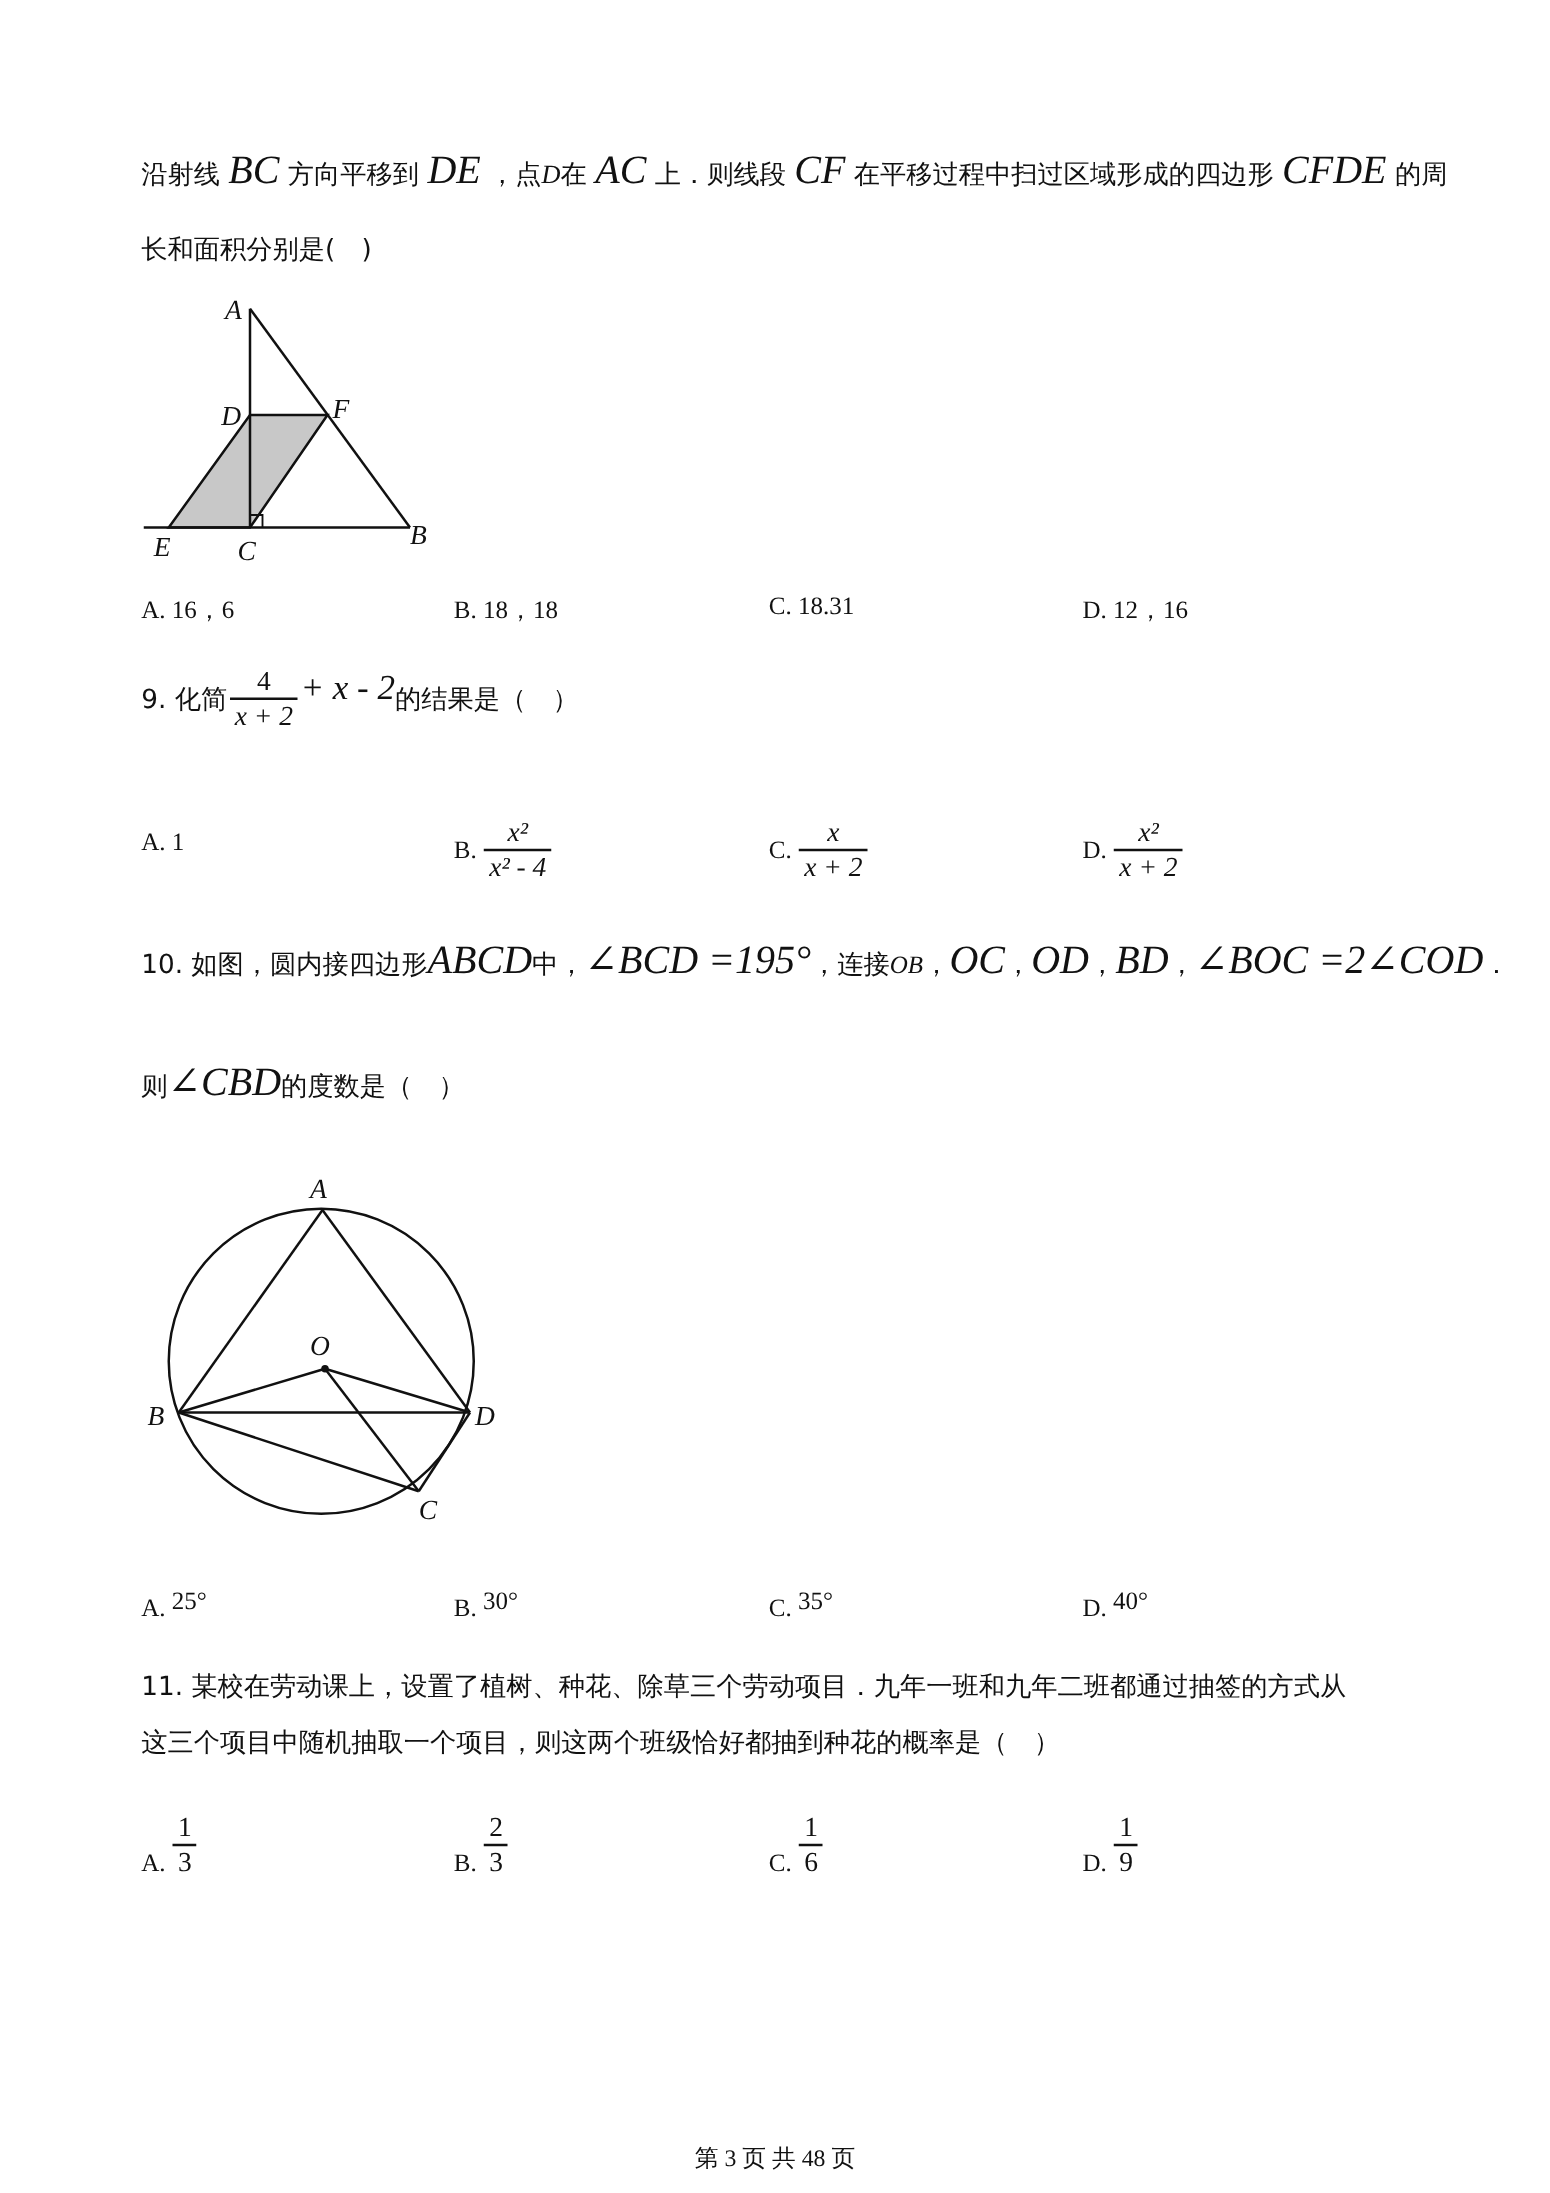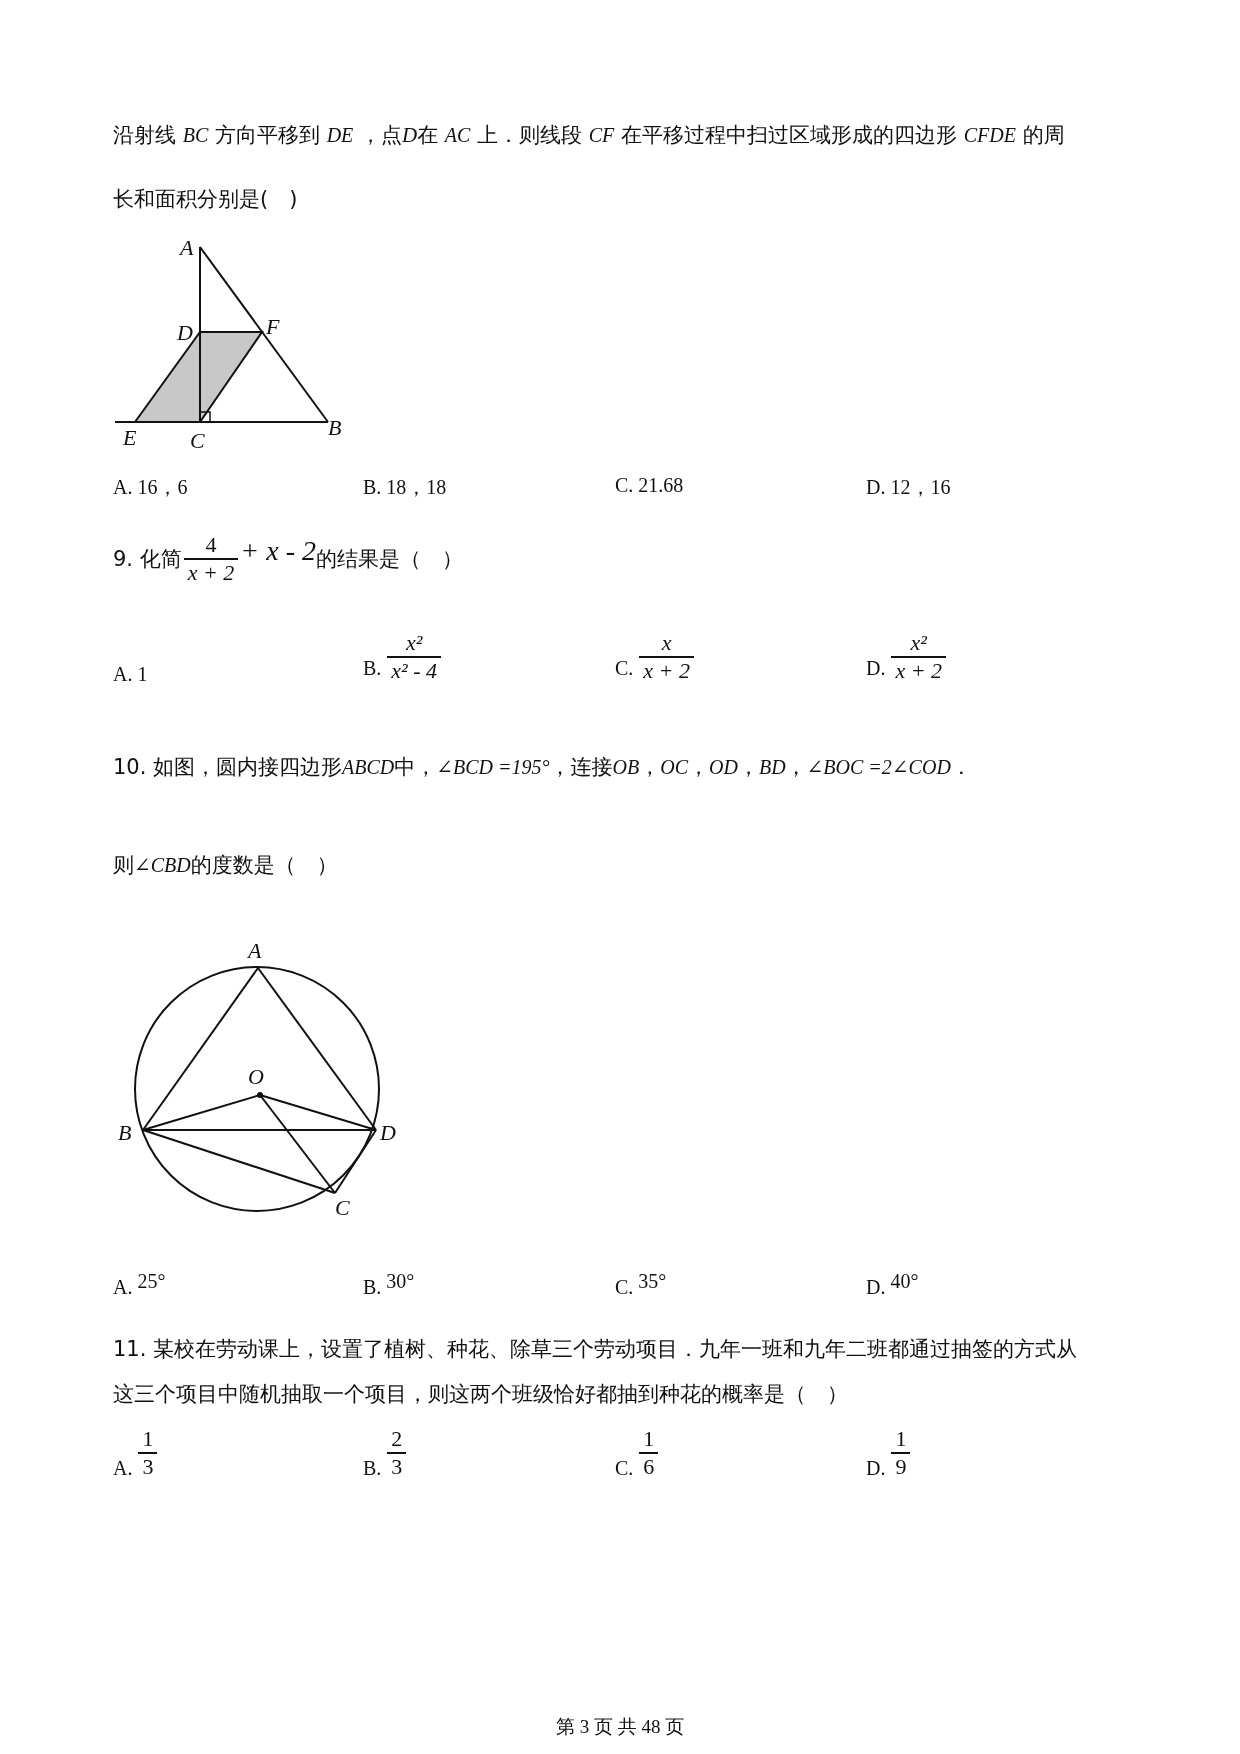--- a/index.html
+++ b/index.html
@@ -1,23 +1,23 @@
 <!DOCTYPE html>
 <html><head>
 <meta charset="utf-8">
 <style>
   html, body { margin: 0; padding: 0; background: #ffffff; }
   body { width: 1240px; height: 1754px; position: relative; overflow: hidden;
          font-family: "DejaVu Sans", "Liberation Sans", sans-serif; color: #111; }
   .abs { position: absolute; }
   .line { font-size: 21px; white-space: nowrap; line-height: 30px; }
-  .m { font-family: "Liberation Serif", "DejaVu Serif", serif; font-style: italic; font-size: 20px; }
+  .m { font-family: "Liberation Serif", "DejaVu Serif", serif; font-style: italic; font-size: 32px; }
   .mu { font-family: "Liberation Serif", "DejaVu Serif", serif; font-size: 28px; }
   .opt { font-family: "Liberation Serif", "DejaVu Serif", serif; font-size: 20px; }
-  .frac { display: inline-flex; flex-direction: column; align-items: center; vertical-align: middle; }
+  .frac { display: inline-flex; flex-direction: column; align-items: center; vertical-align: middle; margin-top: 23px; }
   .frac .num, .frac .den { font-family: "Liberation Serif", "DejaVu Serif", serif; font-size: 22px; line-height: 26px; padding: 0 4px; }
   .frac .bar { height: 1.5px; background: #111; align-self: stretch; }
   .it { font-style: italic; }
   .footer { font-size: 19px; font-family: "Liberation Serif", "DejaVu Serif", serif; }
   svg text { font-family: "Liberation Serif", "DejaVu Serif", serif; font-style: italic; font-size: 22px; fill: #111; }
 </style>
 </head>
 <body>
 
 <div class="abs line" style="left:113px; top:120px;">
@@ -44,21 +44,21 @@
   <text x="180" y="255">A</text>
   <text x="177" y="340">D</text>
   <text x="266" y="334">F</text>
   <text x="123" y="445">E</text>
   <text x="190" y="448">C</text>
   <text x="328" y="435">B</text>
 </svg>
 
 <div class="abs opt" style="left:113px; top:474px;"><span>A.</span> <span>16，6</span></div>
 <div class="abs opt" style="left:363px; top:474px;"><span>B.</span> <span>18，18</span></div>
-<div class="abs opt" style="left:615px; top:474px;"><span>C.</span> <span>21.68</span></div>
+<div class="abs opt" style="left:615px; top:474px;"><span>C.</span> <span>18.31</span></div>
 <div class="abs opt" style="left:866px; top:474px;"><span>D.</span> <span>12，16</span></div>
 
 <div class="abs line" style="left:113px; top:532px; display:flex; align-items:center;">
   <span>9. 化简</span>
   <span class="frac" style="margin:0 2px;">
     <span class="num">4</span>
       <span class="bar"></span>
       <span class="num it">x + 2</span>
   </span>
   <span class="mu it" style="position:relative; top:-8px;">+ x - 2</span>

